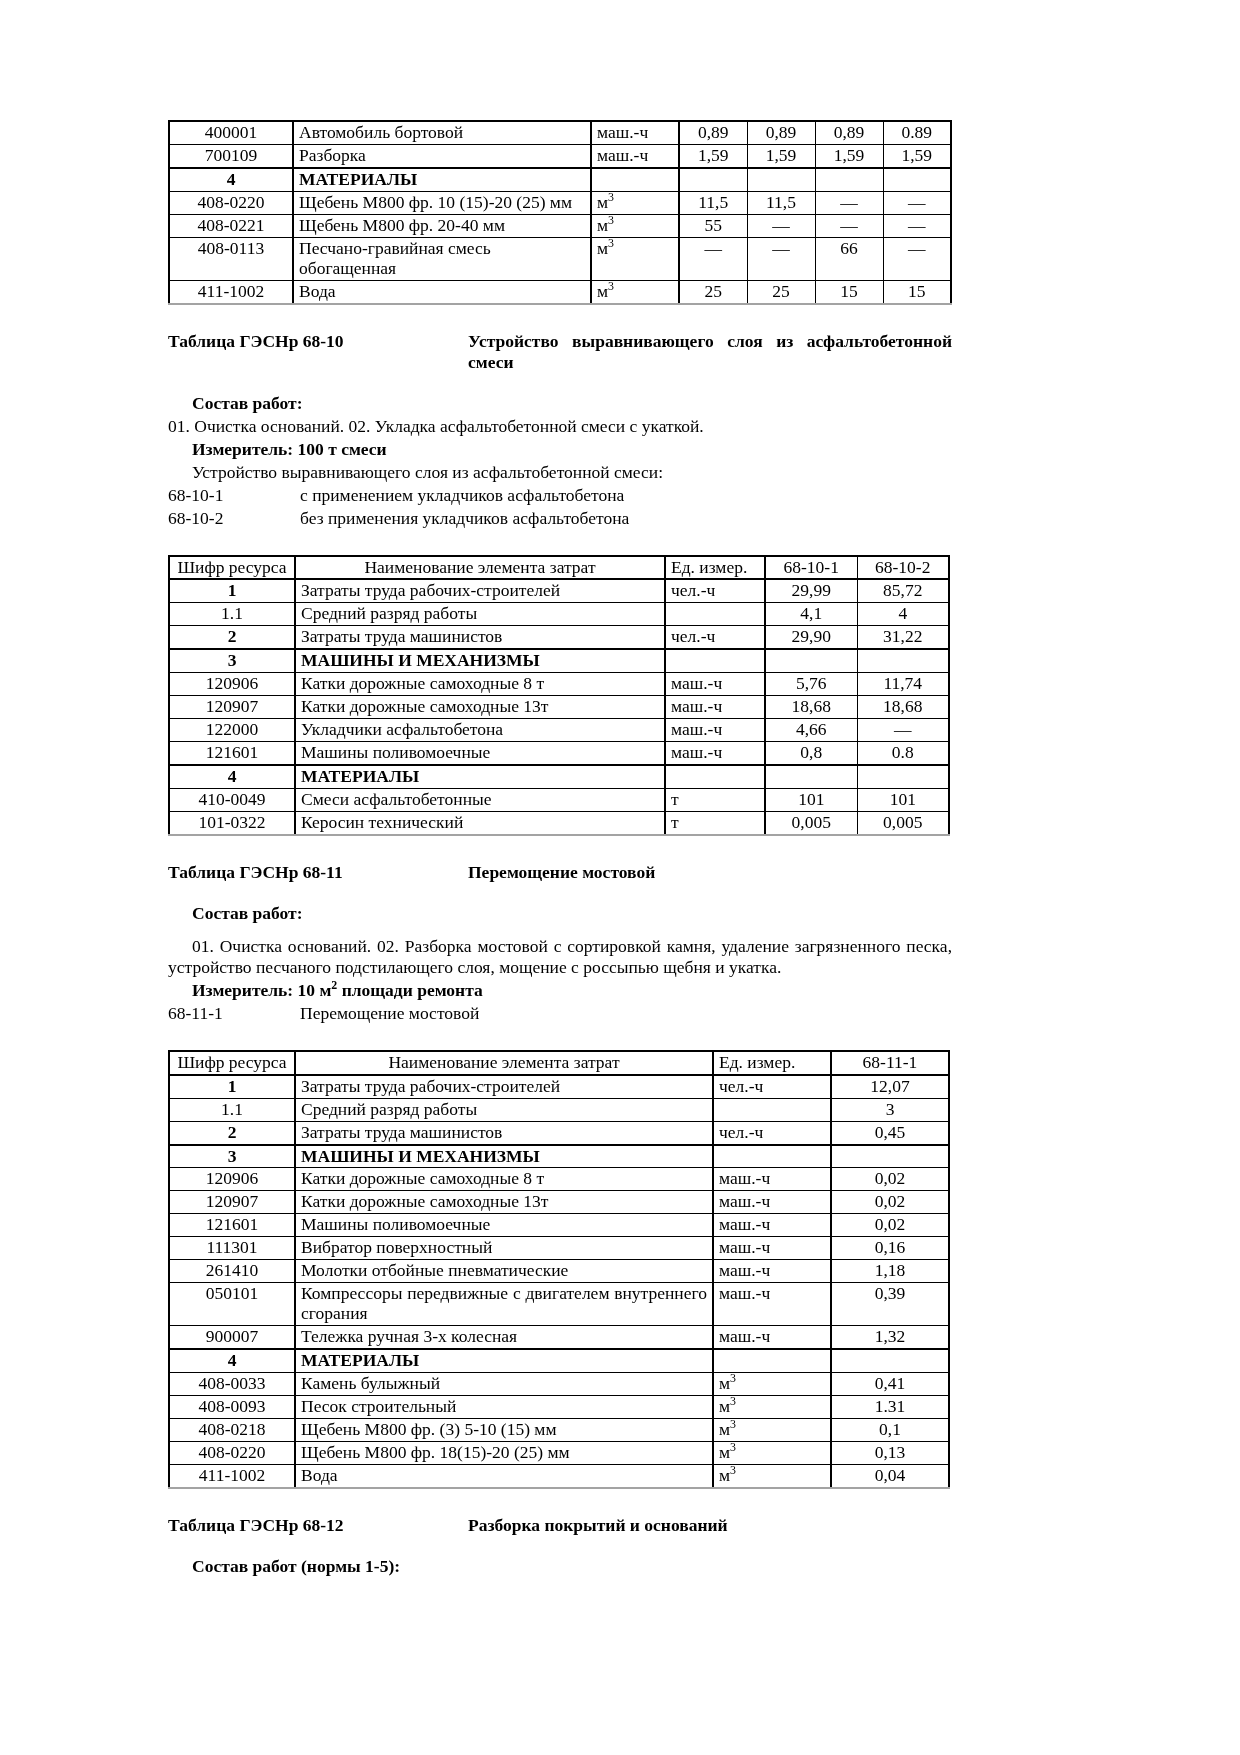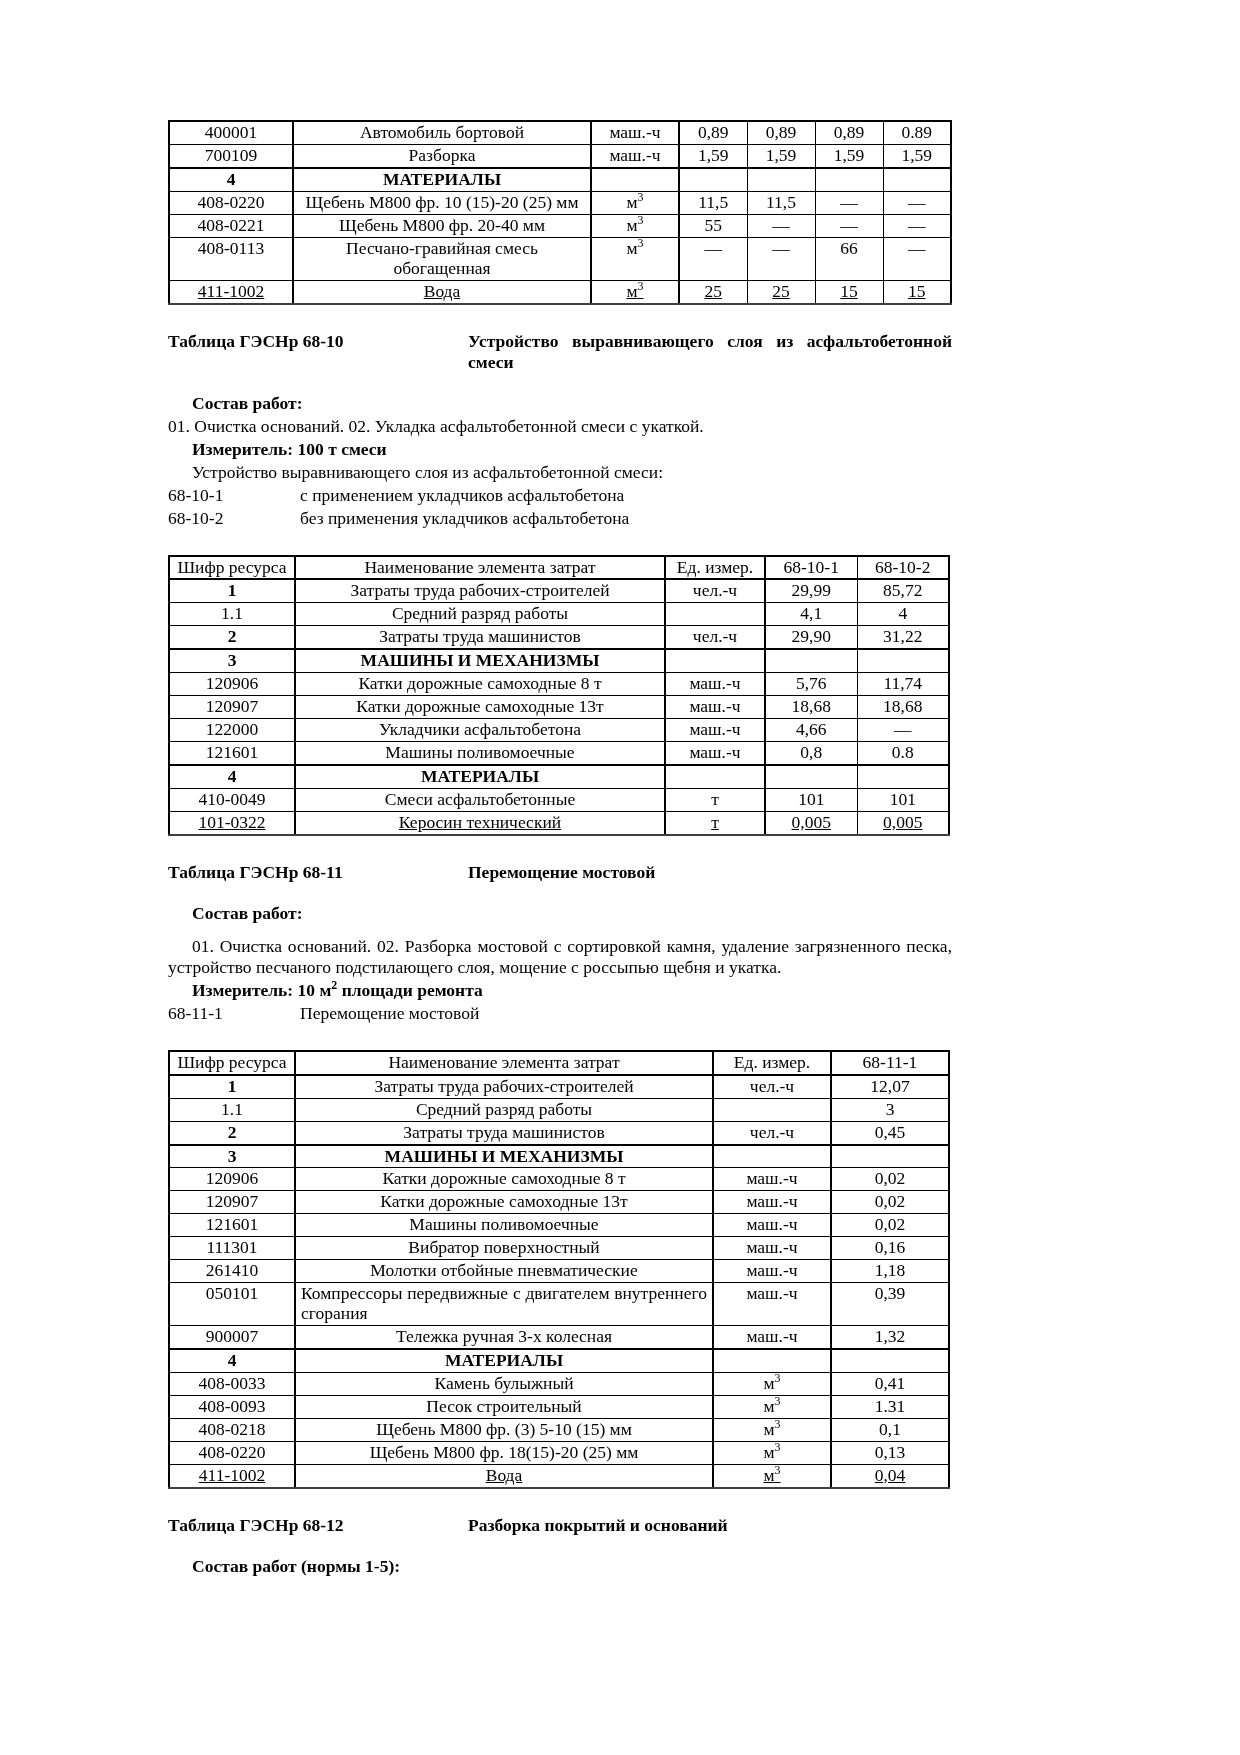--- a/index.html
+++ b/index.html
@@ -38,24 +38,24 @@
     line-height: 1.14;
   }
   table.gtbl td, table.gtbl th {
     border: 1px solid #000;
     padding: 1px 5px;
     vertical-align: top;
     font-weight: normal;
   }
   table.gtbl .outer-top td { border-top: 2px solid #000; }
   table.gtbl tr.grp-top td { border-top: 2px solid #000; }
-  table.gtbl tr.last-row td { border-bottom: 2px solid #404040; text-decoration: underline; }
+  table.gtbl tr.last-row td { border-bottom: 2px solid #a3a3a3; }
   table.gtbl td.cd { text-align: center; width: 124px; border-left: 2px solid #000; }
-  table.gtbl td.nm { text-align: center; border-left: 2px solid #000; }
-  table.gtbl td.un { text-align: center; width: 88px; border-left: 2px solid #000; }
+  table.gtbl td.nm { text-align: left; border-left: 2px solid #000; }
+  table.gtbl td.un { text-align: left; width: 88px; border-left: 2px solid #000; }
   table.gtbl td.vl { text-align: center; border-left: 1px solid #000; }
   table.gtbl td.vl.first-v { border-left: 2px solid #000; }
   table.gtbl td.endcol { border-right: 2px solid #000; }
   table.gtbl td.bold { font-weight: bold; }
   .hdrrow td { text-align: center; border-top: 2px solid #000 !important; border-bottom: 2px solid #000 !important; }
 
   sup { font-size: 0.68em; vertical-align: super; line-height: 0; }
 
   
   .tbl-title {

